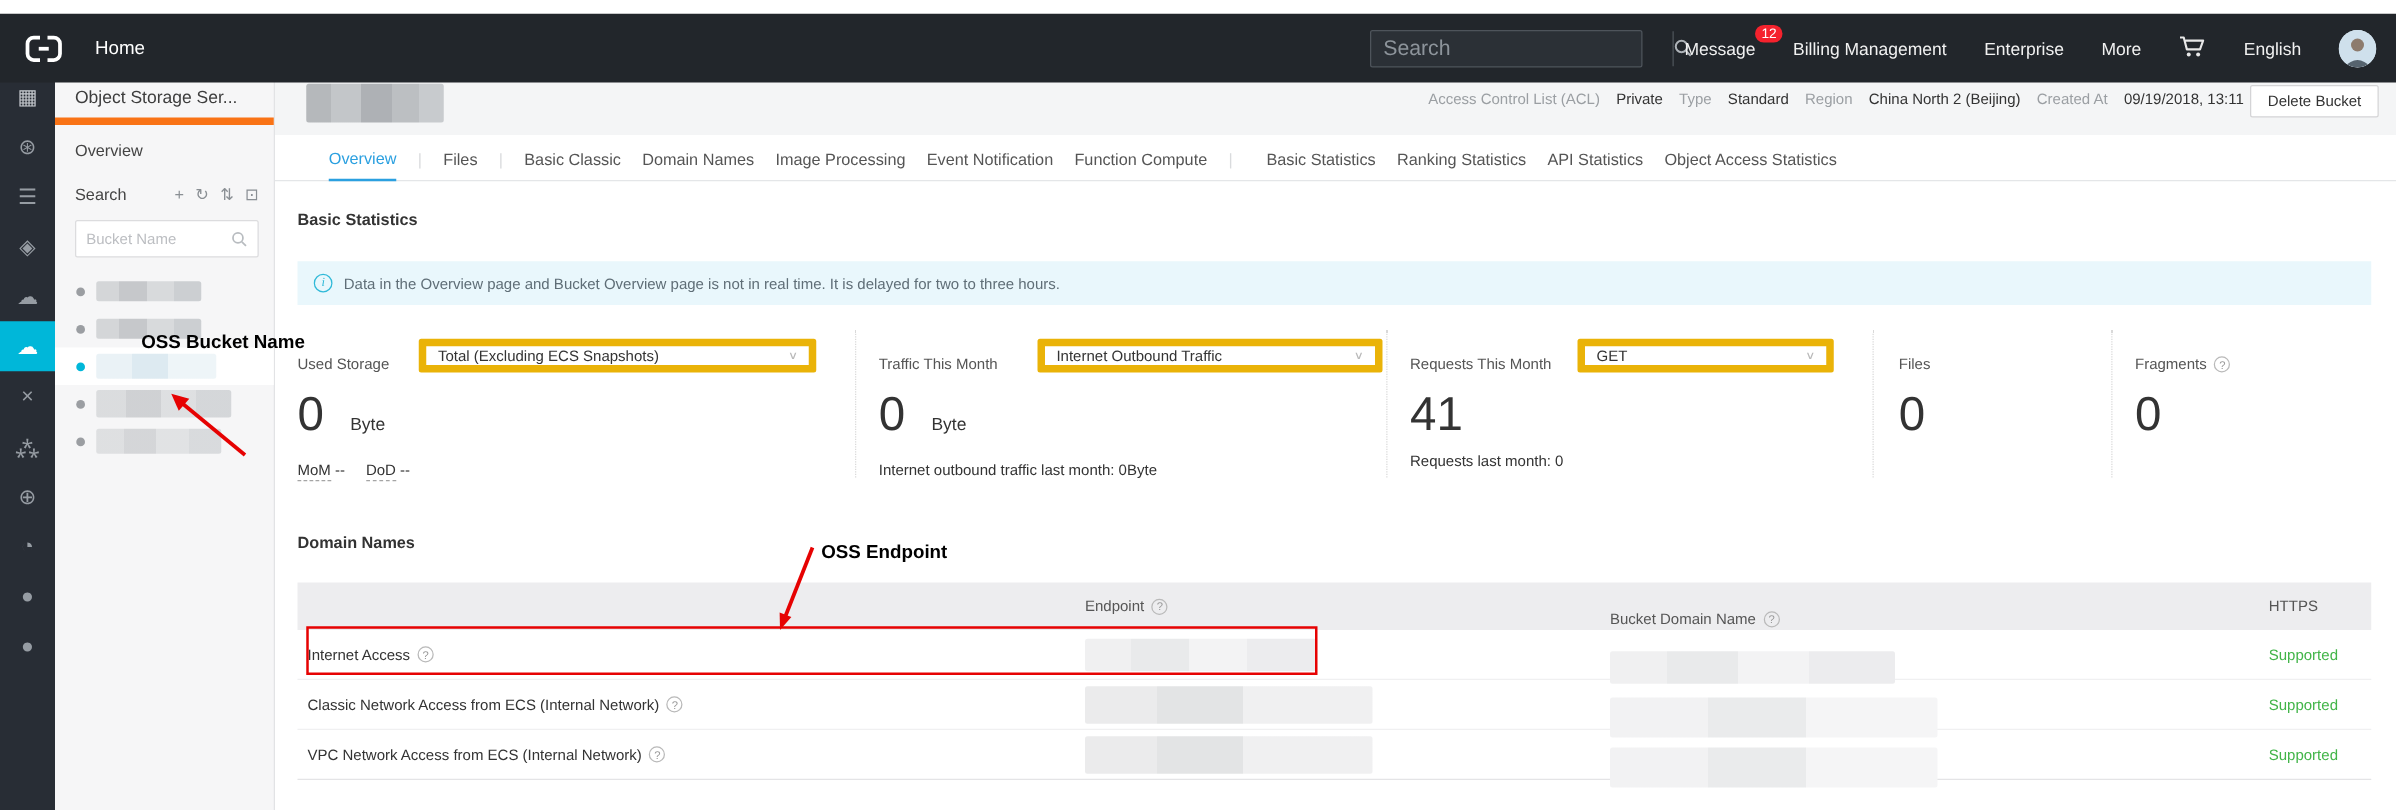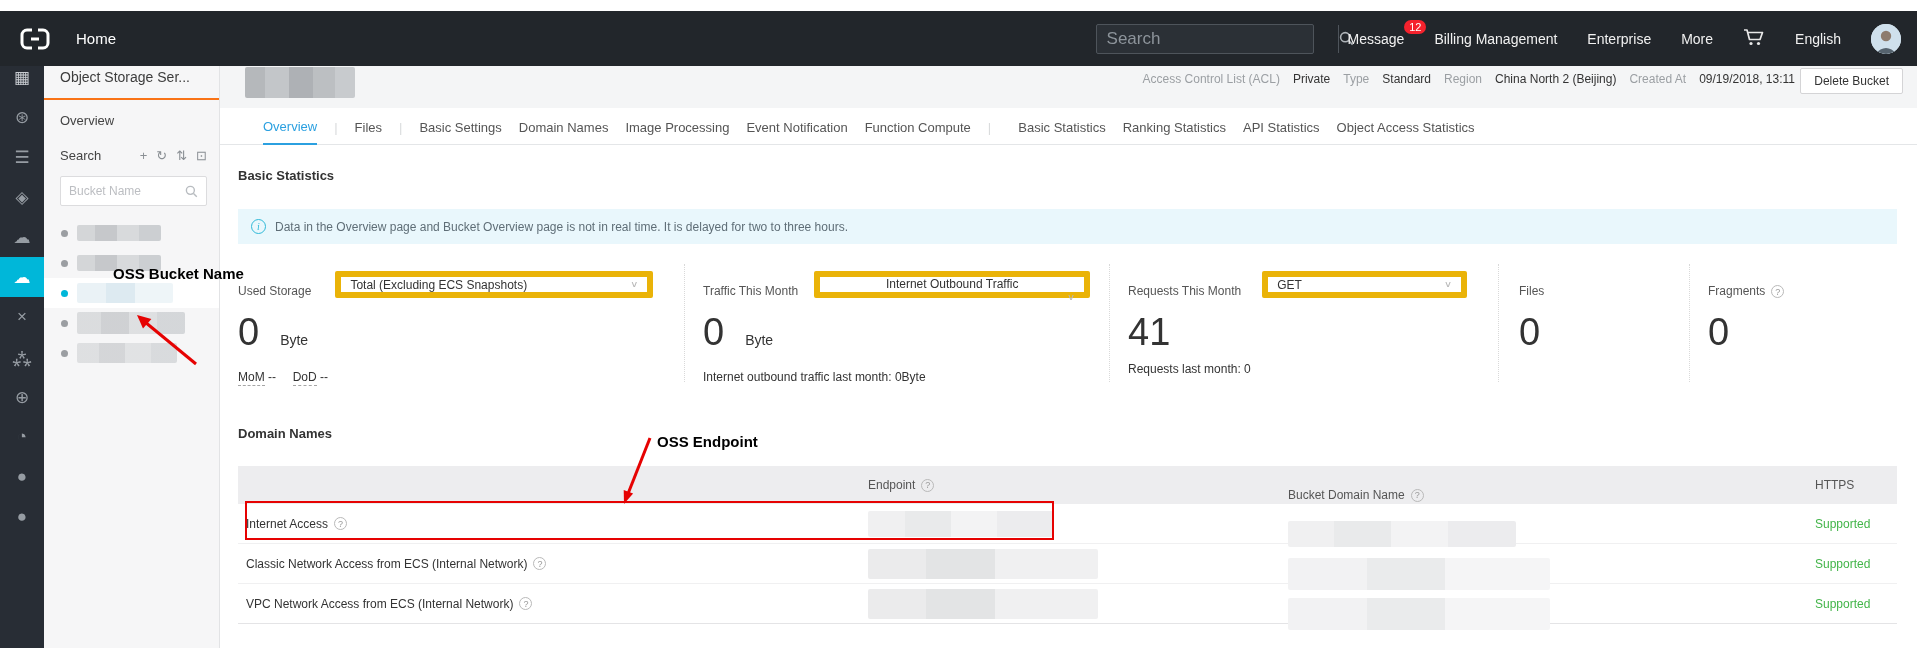--- a/index.html
+++ b/index.html
@@ -28,21 +28,21 @@
   .rail { position:absolute; left:0; top:55px; width:44px; height:593px; background:#282d35; z-index:5; }
   .rail-item { width:44px; height:40px; display:flex; align-items:center; justify-content:center;
                color:#969ca3; font-size:17px; cursor:default; }
   .rail-item.first { margin-top:2px; color:#c7cbd0; }
   .rail-item.active { background:#00b7d9; color:#fff; }
 
   
   .panel { position:absolute; left:44px; top:55px; width:176px; height:593px; background:#f6f6f7;
            border-right:1px solid #e2e3e5; z-index:5; }
   .panel .ptitle { height:45px; line-height:45px; padding-left:16px; font-size:14px; color:#3d3d3d;
-                   border-bottom:2px solid #f97316; white-space:nowrap; overflow:hidden; }
+                   border-bottom:6px solid #f97316; white-space:nowrap; overflow:hidden; }
   .panel .overview { height:42px; line-height:42px; padding-left:16px; font-size:13px; color:#444; cursor:default; }
   .buckets-row { display:flex; align-items:center; padding:0 12px 0 16px; height:26px; font-size:13px; color:#444; }
   .buckets-icons { margin-left:auto; display:flex; gap:9px; color:#8a8f94; font-size:13px; }
   .buckets-icons span { cursor:default; }
   .bucket-search { margin:8px 12px 12px 16px; height:30px; background:#fff; border:1px solid #dcdcde;
                    border-radius:2px; display:flex; align-items:center; padding:0 8px; }
   .bucket-search input { flex:1; border:none; outline:none; font-size:12px; color:#555; font-family:inherit; width:90px; }
   .bucket-search input::placeholder { color:#bcbec2; }
   .bucket-list { margin-top:4px; }
   .bucket-item { height:30px; display:flex; align-items:center; padding-left:17px; cursor:default; }
@@ -87,21 +87,21 @@
   .scard.c1 { flex:0 0 447px; border-right:1px dotted #d9d9d9; }
   .scard.c2 { flex:0 0 425px; border-right:1px dotted #d9d9d9; padding-left:18px; }
   .scard.c3 { flex:0 0 389px; border-right:1px dotted #d9d9d9; padding-left:18px; }
   .scard.c4 { flex:0 0 191px; border-right:1px dotted #d9d9d9; padding-left:20px; }
   .scard.c5 { flex:1; padding-left:18px; }
   .scard .head { display:flex; align-items:flex-end; font-size:12px; color:#555; height:28px; }
   .sel { height:27px; border:6px solid #eab308; border-radius:2px; background:#fff; display:flex;
          align-items:center; padding:0 9px; font-size:12px; color:#333; cursor:default; }
   .sel .chev { margin-left:auto; color:#b9b9b9; font-size:11px; transform:scaleY(.8); }
   .c1 .sel { width:318px; margin-left:24px; }
-  .c2 .sel { width:276px; margin-left:16px;flex-direction:column; }
+  .c2 .sel { width:276px; margin-left:32px; }
   .c3 .sel { width:205px; margin-left:21px; }
   .bigv { margin-top:13px; font-size:38px; color:#333; line-height:42px; display:flex; align-items:baseline; }
   .bigv .unit { font-size:14px; margin-left:21px; color:#333; }
   .subrow { margin-top:9px; font-size:12px; color:#333; }
   .dashed { border-bottom:1px dashed #a5a5a5; padding-bottom:1px; cursor:default; }
   .subrow .gap { display:inline-block; width:10px; }
 
   .t-domain { margin-top:44px; }
   .dtable { margin-top:25px; font-size:12px; }
   .drow { display:flex; align-items:center; }
@@ -275,21 +275,21 @@
       <span class="val">09/19/2018, 13:11</span>
     </div>
     <button class="delete-btn">Delete Bucket</button>
   </div>
 
   <div class="tabbar">
     <span class="tab active">Overview</span>
     <span class="tabsep">|</span>
     <span class="tab">Files</span>
     <span class="tabsep">|</span>
-    <span class="tab">Basic Settings</span>
+    <span class="tab">Basic Classic</span>
     <span class="tab">Domain Names</span>
     <span class="tab">Image Processing</span>
     <span class="tab">Event Notification</span>
     <span class="tab">Function Compute</span>
     <span class="tabsep">|</span>
     <span class="tab rgrp1">Basic Statistics</span>
     <span class="tab">Ranking Statistics</span>
     <span class="tab">API Statistics</span>
     <span class="tab">Object Access Statistics</span>
   </div>

